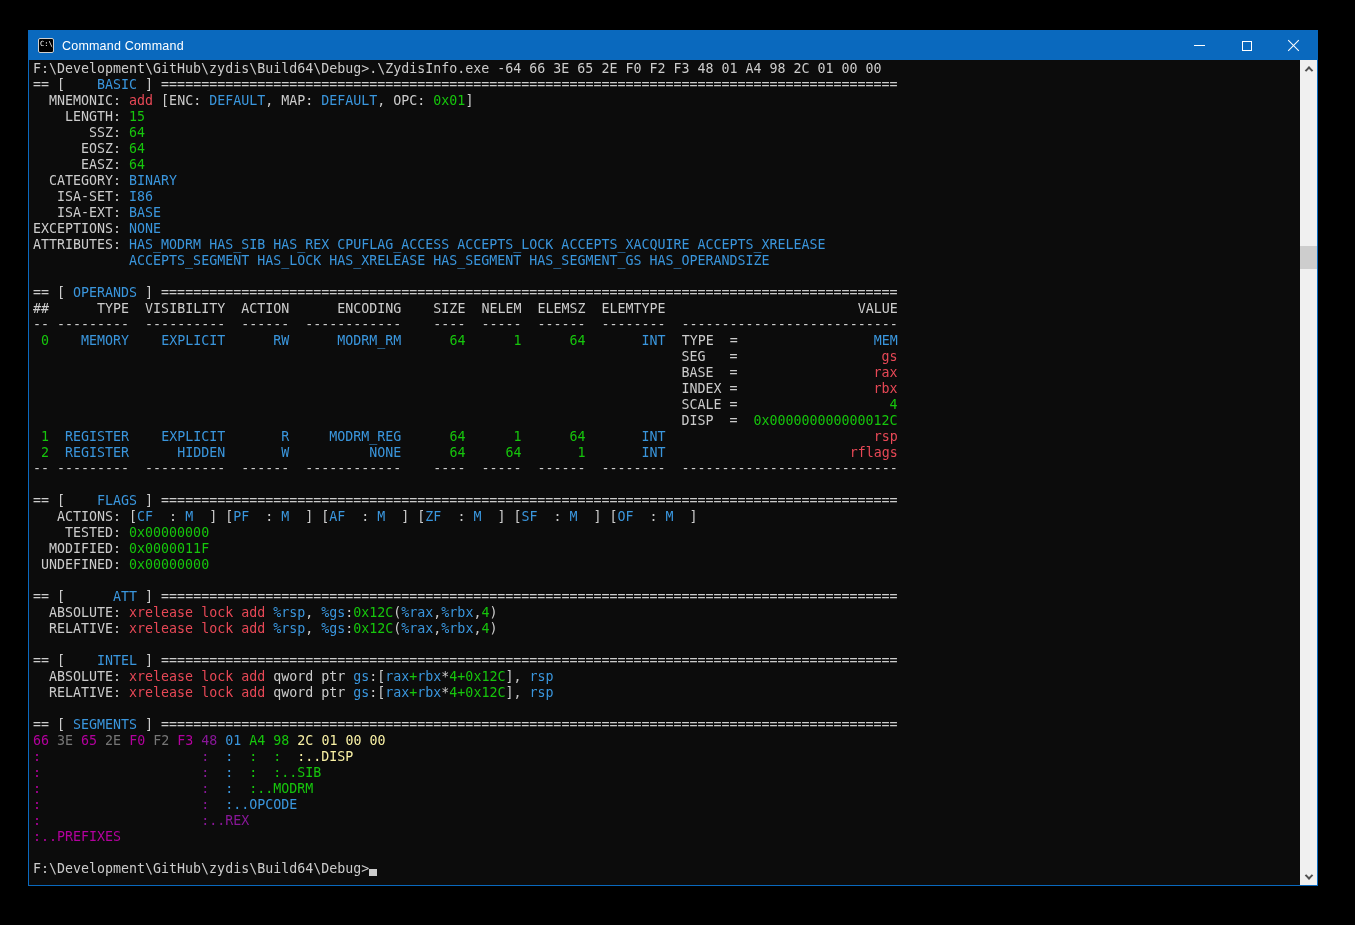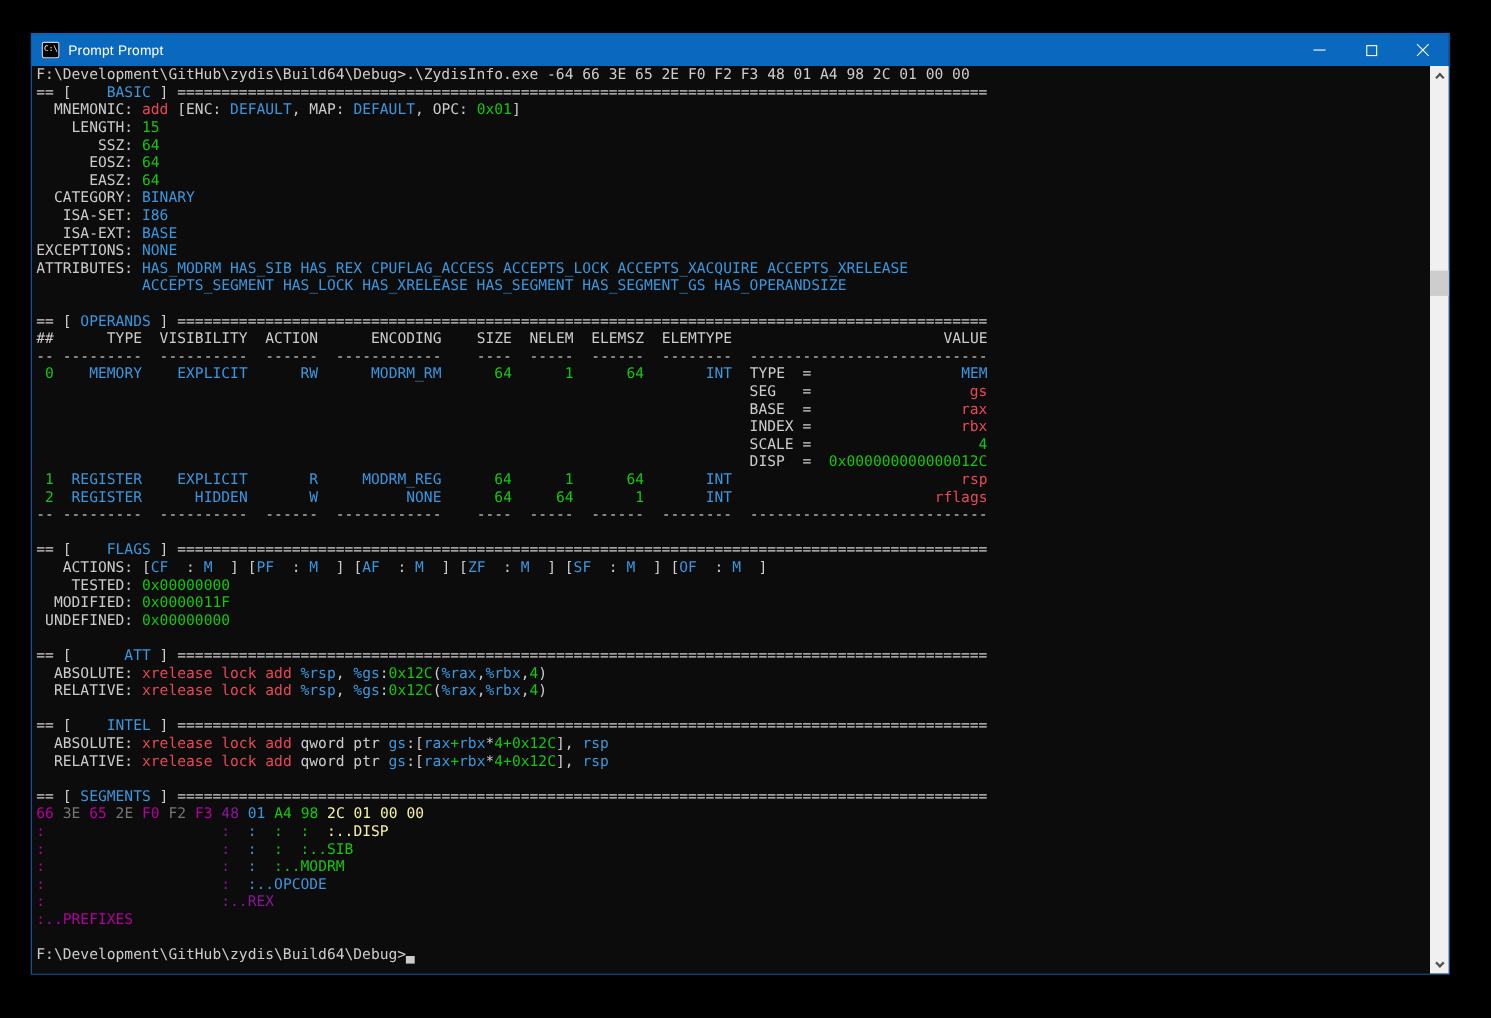--- a/index.html
+++ b/index.html
@@ -38,21 +38,21 @@
   .chev-up   { transform:rotate(-45deg) translate(-1px,1px); }
   .chev-down { transform:rotate(135deg) translate(-1px,1px); }
   .thumb { position:absolute; left:0; top:186px; width:17px; height:23px; background:#CDCDCD; }
 </style>
 </head>
 <body style="background: rgb(0, 0, 0);">
 
 <div class="window" style="border-color: rgb(10, 105, 190);">
   <div class="titlebar" style="background: rgb(10, 105, 190);">
     <div class="cmd-icon">C:\_</div>
-    <div class="title">Prompt Prompt</div>
+    <div class="title">Command Command</div>
     <div class="controls">
       <div class="ctrl">
         <div class="glyph-min"></div>
       </div>
       <div class="ctrl">
         <div class="glyph-max"></div>
       </div>
       <div class="ctrl">
         <div class="glyph-close"></div>
       </div>

